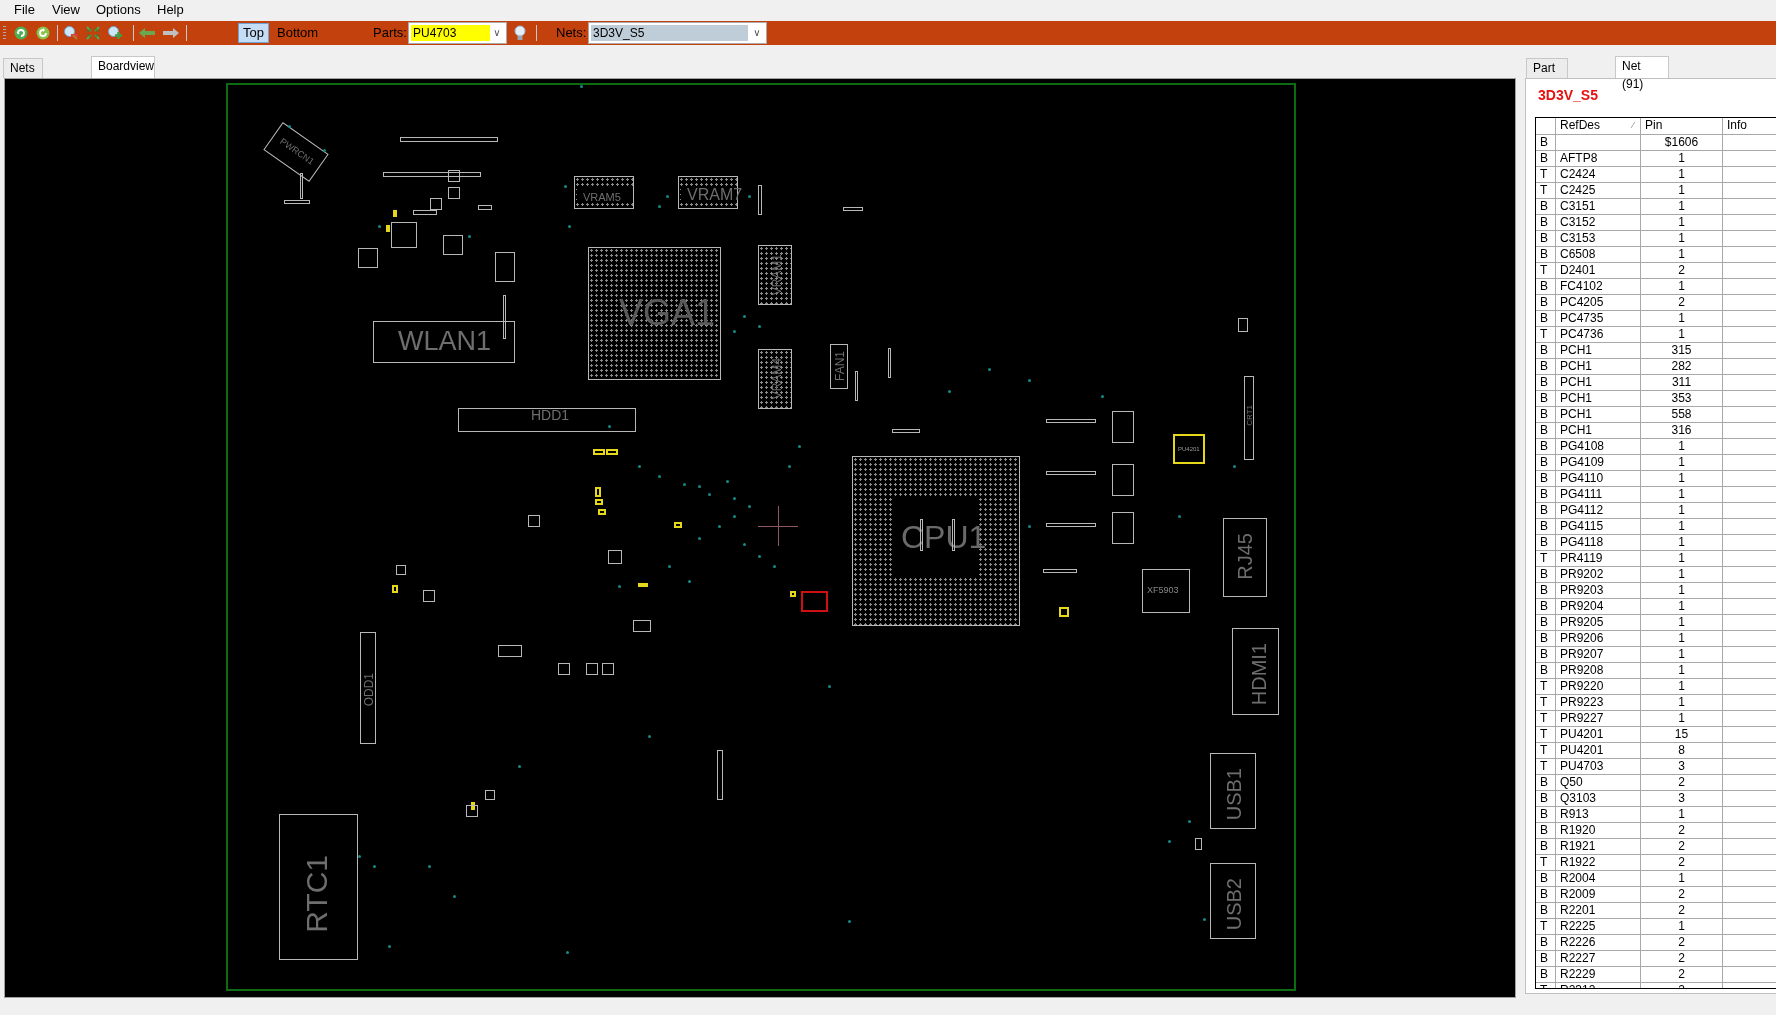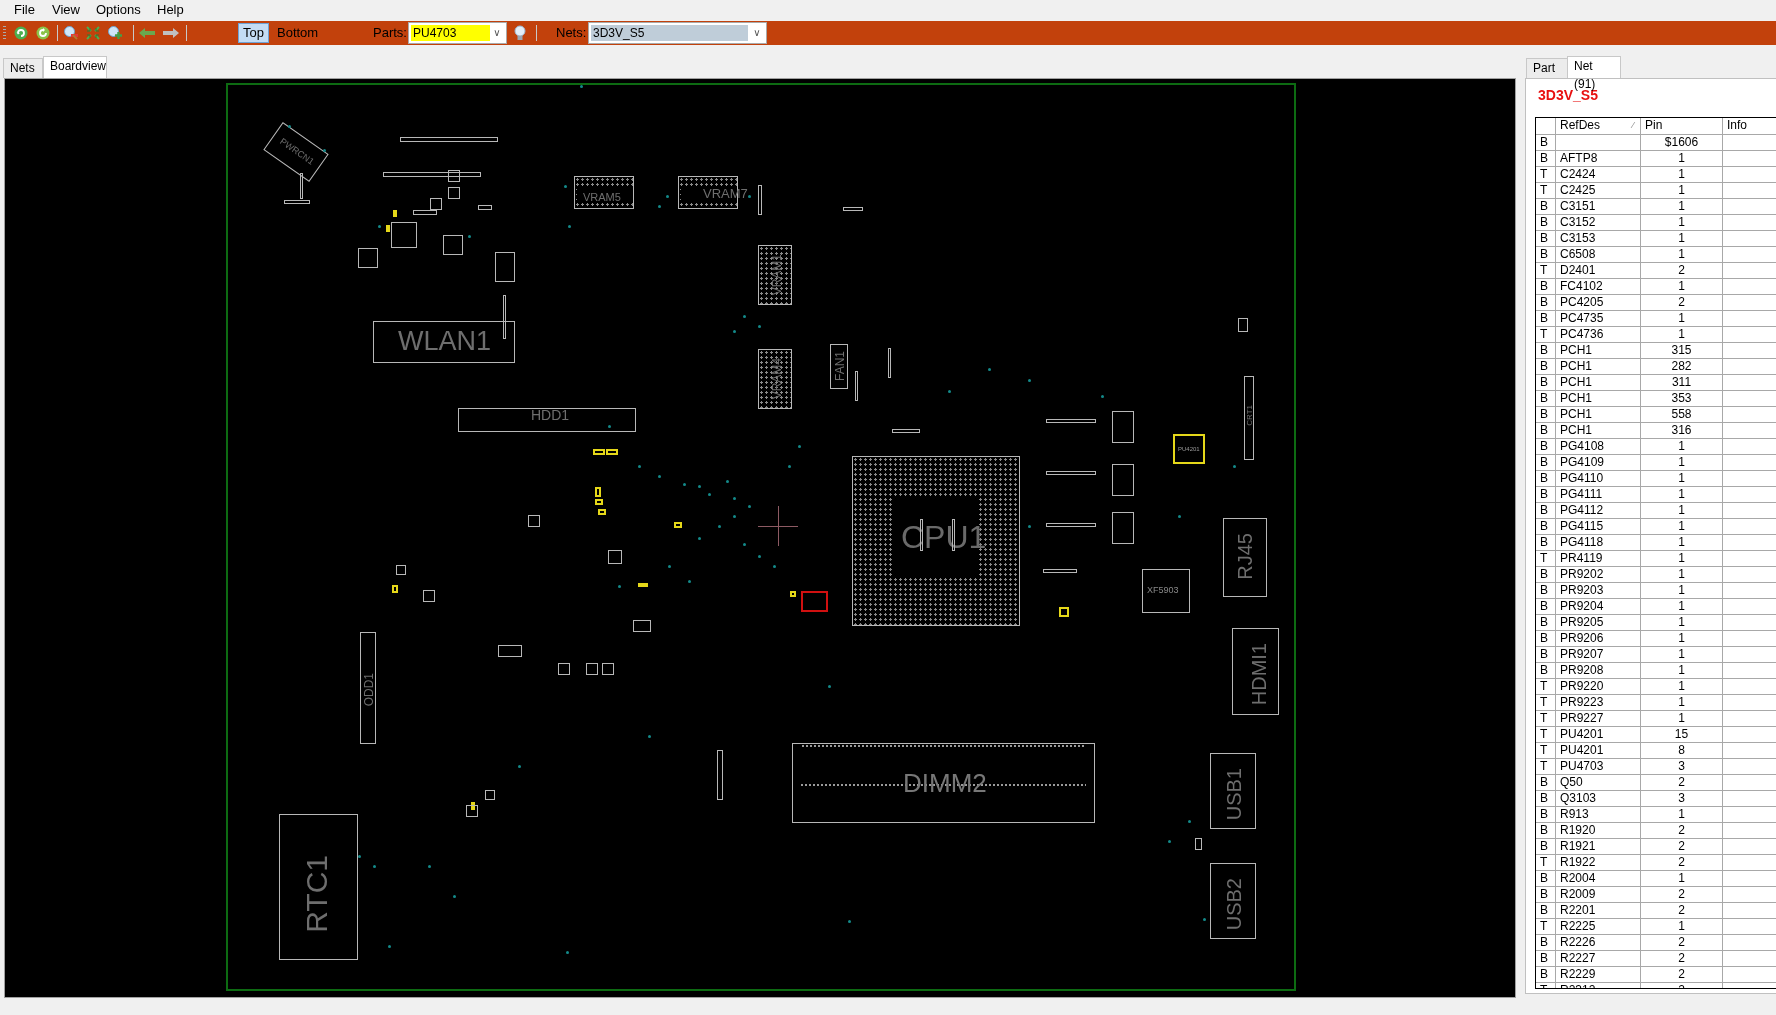--- a/index.html
+++ b/index.html
@@ -19,21 +19,21 @@
   .tb-sep { position: absolute; top: 4px; width: 1px; height: 16px; background: #c8c8c8; }
   .tb-btn { position: absolute; top: 2px; height: 20px; line-height: 18px; padding: 0 4px; font-size: 13px; border: 1px solid transparent; }
   .tb-btn.active { background: #c4dcf4; border-color: #6ea3d6; }
   .tb-label { position: absolute; top: 4px; font-size: 13px; }
   .combo { position: absolute; top: 1px; height: 22px; background: #fff; border: 1px solid #aaa; }
   .combo .val { position: absolute; left: 2px; top: 2px; height: 16px; line-height: 16px; padding-left: 2px; font-size: 12px; }
   .combo .arrow { position: absolute; right: 3px; top: 3px; width: 12px; height: 14px; font-size: 10px; color: #555; text-align: center; line-height: 14px; }
 
   
   .tab { position: absolute; height: 20px; line-height: 18px; padding: 0 6px; border: 1px solid #c8c8c8; border-bottom: none; background: #ececec; font-size: 12px; }
-  .tab.active { background: #fff; height: 22px; z-index: 2; }
+  .tab.active { background: #fff; height: 22px; z-index: 2; margin-left: 48px; }
 
   #canvas { position: absolute; left: 4px; top: 78px; width: 1512px; height: 920px; background: #000; border: 1px solid #a0a0a0; overflow: hidden; }
   #board { position: absolute; left: 221px; top: 4px; width: 1070px; height: 908px; border: 2px solid #0d6b12; }
 
   .comp { position: absolute; border: 1px solid #b8b8b8; }
   .comp.hl-yellow { border: 2px solid #e5d719; }
   .comp.hl-red { border: 2px solid #d01010; }
   .bga { background-image: radial-gradient(#8a8a8a 1px, transparent 1.3px); background-size: 5px 5px; }
   .bga-inner { position: absolute; background: #000; }
   .comp-label { position: absolute; color: #6e6e6e; font-family: "Liberation Sans", sans-serif; white-space: nowrap; }
@@ -164,23 +164,27 @@
     <div class="comp" style="left:145px; top:236px; width:142px; height:42px">
       <span class="comp-label" style="left:24px; top:4px; font-size:27px">WLAN1</span>
     </div>
 
     <div class="comp bga" style="left:346px; top:91px; width:60px; height:33px">
       <div class="bga-inner" style="left:2px; top:9px; width:56px; height:15px"></div>
       <span class="comp-label" style="left:8px; top:14px; font-size:11px">VRAM5</span>
     </div>
     <div class="comp bga" style="left:450px; top:91px; width:60px; height:33px">
       <div class="bga-inner" style="left:2px; top:9px; width:56px; height:15px"></div>
-      <span class="comp-label" style="left:24px; top:9px; font-size:13px">VRAM7</span>
-    </div>
-
+      <span class="comp-label" style="left:8px; top:9px; font-size:16px">VRAM7</span>
+    </div>
+
+    <div class="comp bga" style="left:360px; top:162px; width:133px; height:133px">
+      <div class="bga-inner" style="left:30px; top:30px; width:73px; height:73px; background:transparent;"></div>
+      <span class="comp-label" style="left:30px; top:44px; font-size:36px; color:#5a5a5a">VGA1</span>
+    </div>
 
     <div class="comp bga" style="left:530px; top:160px; width:34px; height:60px">
       <span class="comp-label vert" style="left:11px; top:8px; font-size:12px">VRAM1</span>
     </div>
     <div class="comp bga" style="left:530px; top:264px; width:34px; height:60px">
       <span class="comp-label vert" style="left:11px; top:8px; font-size:12px">VRAM4</span>
     </div>
 
     <div class="comp" style="left:602px; top:259px; width:18px; height:45px">
       <span class="comp-label vert" style="left:2px; top:6px; font-size:12px">FAN1</span>
@@ -225,25 +229,20 @@
       <span class="comp-label vert" style="left:15px; top:14px; font-size:20px">HDMI1</span>
     </div>
 
     <div class="comp" style="left:982px; top:668px; width:46px; height:76px">
       <span class="comp-label vert" style="left:12px; top:14px; font-size:20px">USB1</span>
     </div>
     <div class="comp" style="left:982px; top:778px; width:46px; height:76px">
       <span class="comp-label vert" style="left:12px; top:14px; font-size:20px">USB2</span>
     </div>
 
-    <div class="comp" style="left:564px; top:658px; width:303px; height:80px">
-      <div class="pinrow" style="left:9px; top:1px; width:283px"></div>
-      <div class="pinrow" style="left:8px; top:40px; width:285px"></div>
-      <span class="comp-label" style="left:110px; top:24px; font-size:26px; color:#777">DIMM2</span>
-    </div>
 
     <div class="comp" style="left:132px; top:547px; width:16px; height:112px">
       <span class="comp-label vert" style="left:1px; top:40px; font-size:12px">ODD1</span>
     </div>
 
     <div class="comp" style="left:51px; top:729px; width:79px; height:146px">
       <span class="comp-label vert" style="left:20px; top:40px; font-size:30px">RTC1</span>
     </div>
 
     <div class="comp hl-red" style="left:573px; top:506px; width:27px; height:21px"></div>

